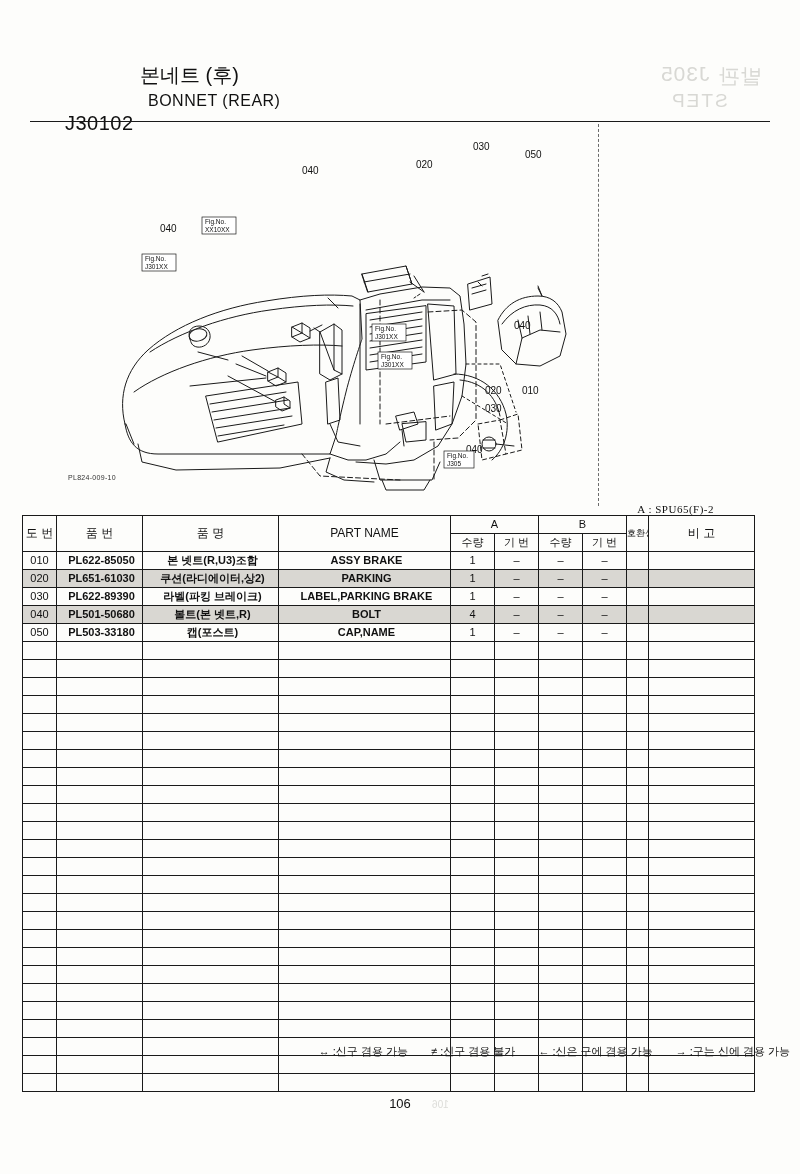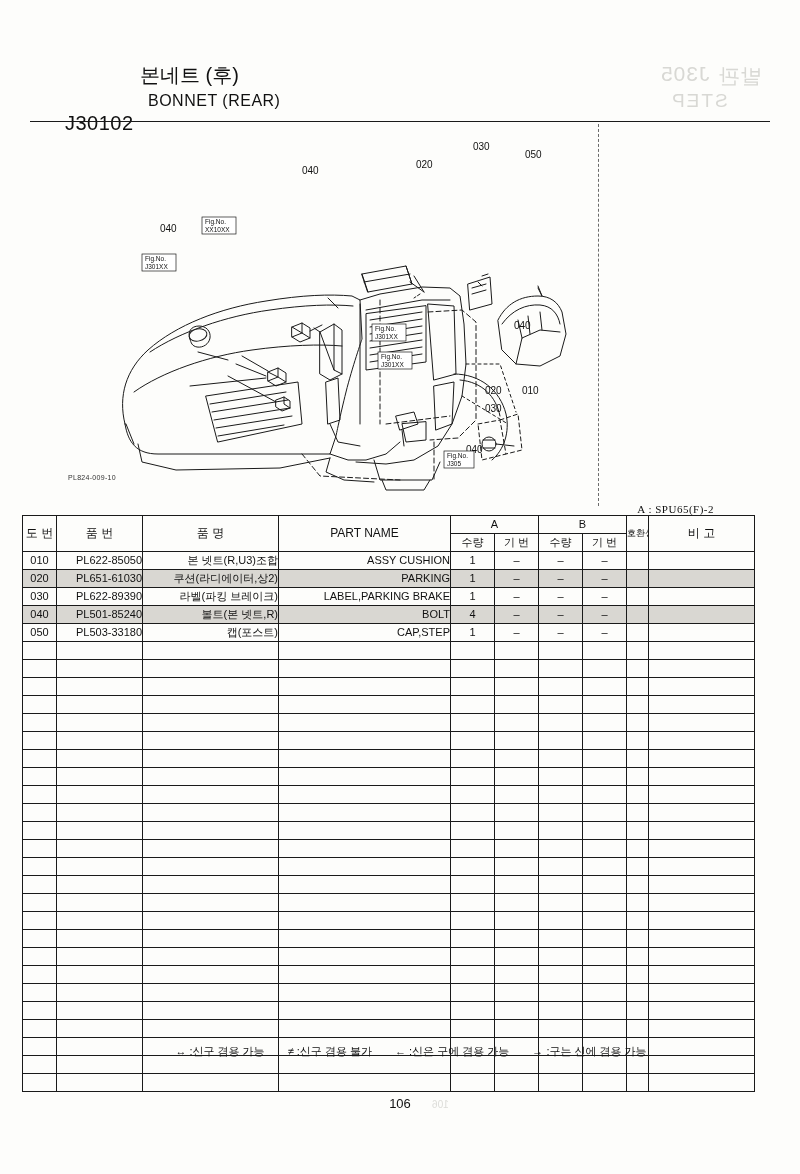--- a/index.html
+++ b/index.html
@@ -104,35 +104,35 @@
   .tbl .th-main { font-size: 12px; }
   .c-dobeon { width: 34px; }
   .c-pumbeon { width: 86px; }
   .c-pummyeong { width: 136px; }
   .c-partname { width: 172px; }
   .c-qty { width: 44px; }
   .c-gib { width: 44px; }
   .c-ho { width: 22px; }
   .c-bigo { width: 106px; }
 
-  .tbl td.left { text-align: right; padding-left: 4px; }
+  .tbl td.left { text-align: center; padding-left: 4px; font-weight: bold; }
   .row-alt td { background: #d9d7d2; }
   .vert-ho {
     font-size: 9px;
     line-height: 10px;
     white-space: normal;
     letter-spacing: 0;
   }
   .empty-row td { height: 17px; }
 
   .legend {
     position: absolute;
     left: 22px; top: 1044px;
     width: 778px;
-    text-align: center;
+    text-align: right;
     font-size: 11px;
   }
   .legend span { margin: 0 10px; }
 
   .pageno {
     position: absolute;
     left: 0; top: 1096px;
     width: 800px;
     text-align: center;
     font-size: 13px;
@@ -374,21 +374,21 @@
         <th>기 번</th>
         <th>수량</th>
         <th>기 번</th>
       </tr>
     </thead>
     <tbody id="tbody">
         <tr>
           <td>010</td>
           <td class="left">PL622-85050</td>
           <td class="left">본 넷트(R,U3)조합</td>
-          <td class="left">ASSY CUSHION</td>
+          <td class="left">ASSY BRAKE</td>
           <td>1</td>
           <td>–</td>
           <td>–</td>
           <td>–</td>
           <td></td>
           <td></td>
         </tr>
         <tr class="row-alt">
           <td>020</td>
           <td class="left">PL651-61030</td>
@@ -408,35 +408,35 @@
           <td class="left">LABEL,PARKING BRAKE</td>
           <td>1</td>
           <td>–</td>
           <td>–</td>
           <td>–</td>
           <td></td>
           <td></td>
         </tr>
         <tr class="row-alt">
           <td>040</td>
-          <td class="left">PL501-85240</td>
+          <td class="left">PL501-50680</td>
           <td class="left">볼트(본 넷트,R)</td>
           <td class="left">BOLT</td>
           <td>4</td>
           <td>–</td>
           <td>–</td>
           <td>–</td>
           <td></td>
           <td></td>
         </tr>
         <tr>
           <td>050</td>
           <td class="left">PL503-33180</td>
           <td class="left">캡(포스트)</td>
-          <td class="left">CAP,STEP</td>
+          <td class="left">CAP,NAME</td>
           <td>1</td>
           <td>–</td>
           <td>–</td>
           <td>–</td>
           <td></td>
           <td></td>
         </tr>
         <tr class="empty-row">
           <td>&nbsp;</td>
           <td>&nbsp;</td>

